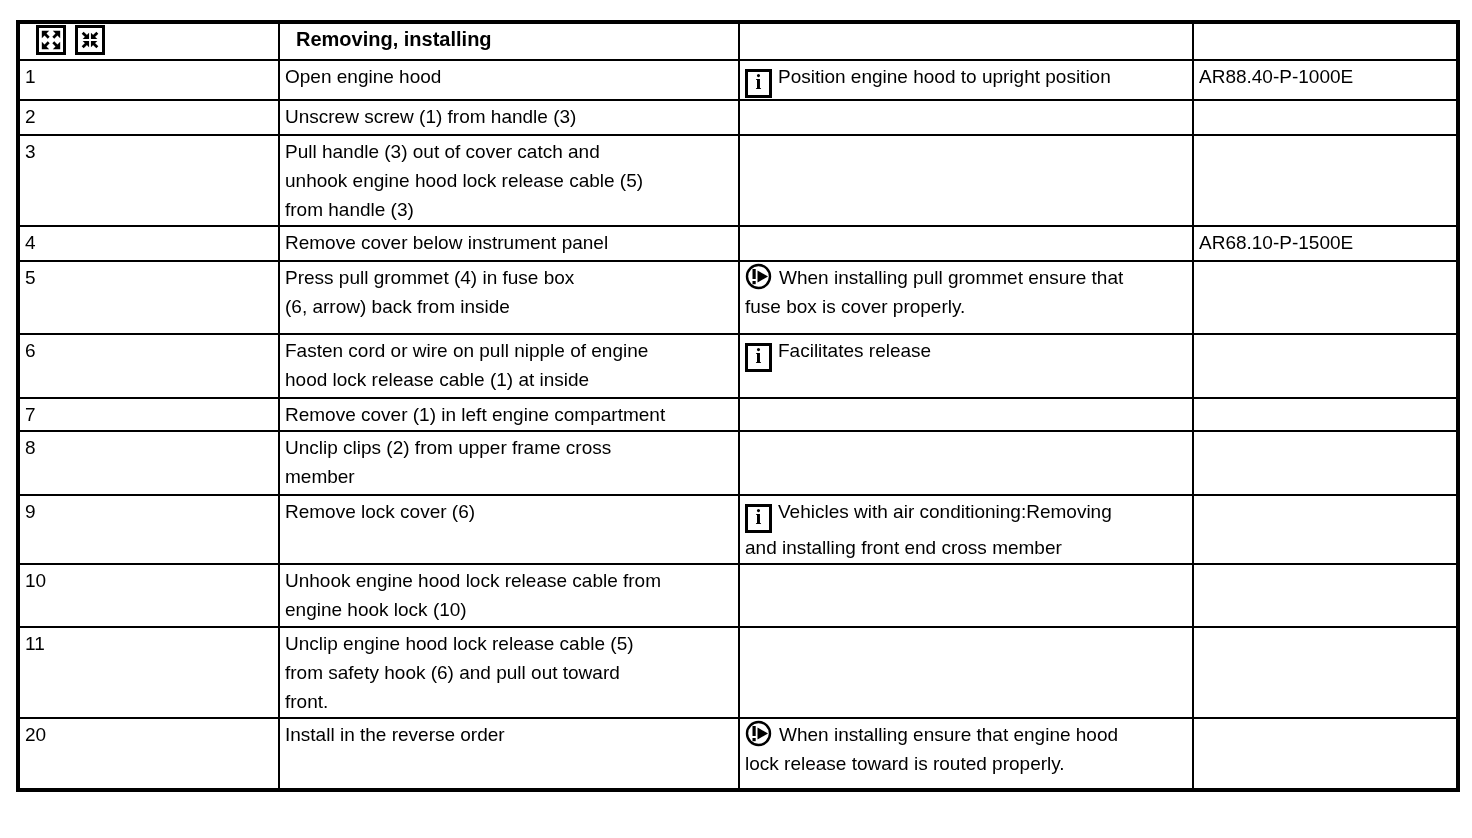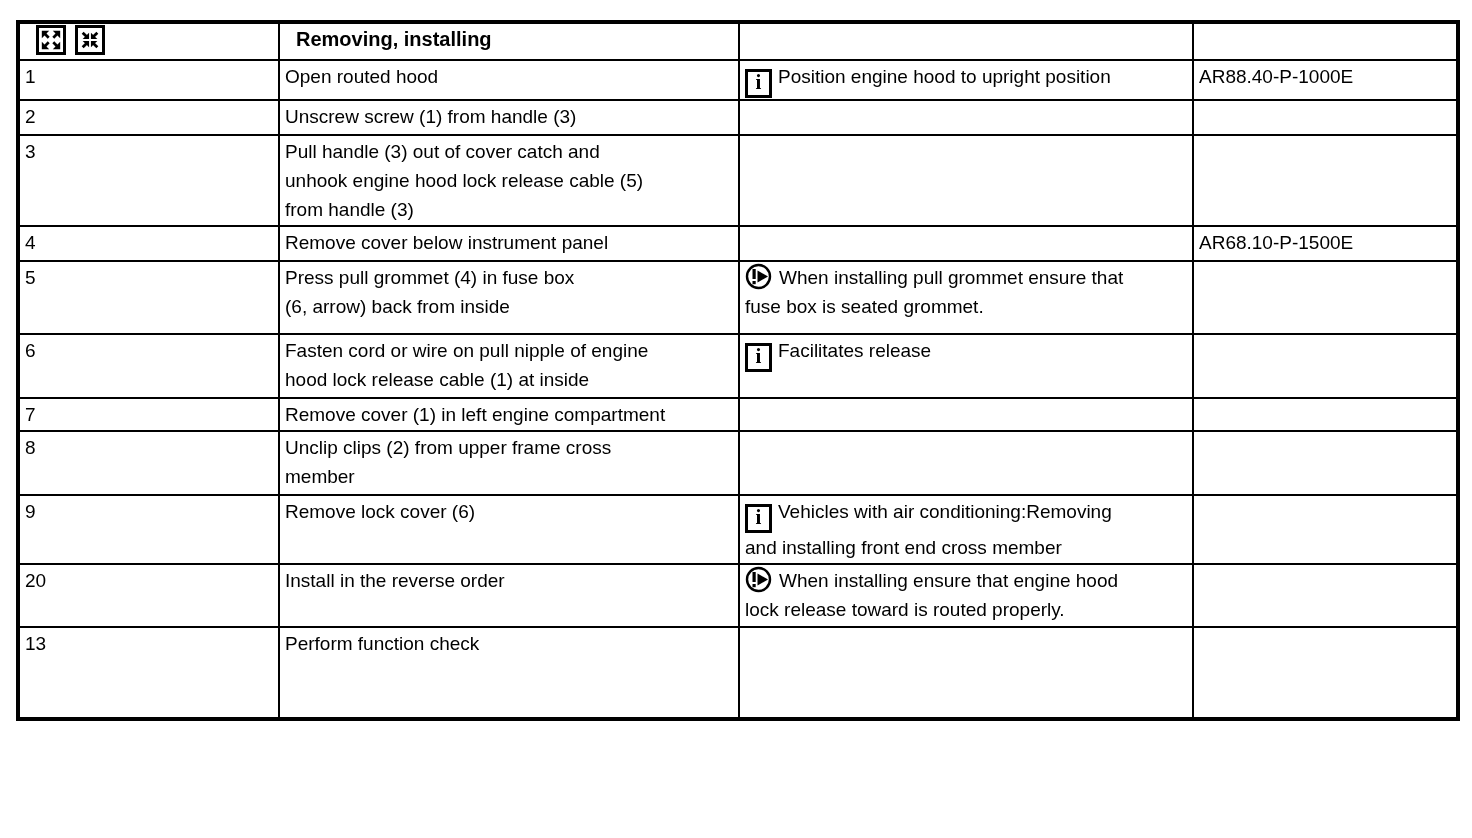--- a/index.html
+++ b/index.html
@@ -113,21 +113,21 @@
               <polygon points="13,13 20,13 13,20" fill="#000"></polygon>
             </svg></span></th>
         <th>Removing, installing</th>
         <th></th>
         <th></th>
       </tr>
     </thead>
     <tbody id="rows">
         <tr>
           <td>1</td>
-          <td>Open routed hood</td>
+          <td>Open engine hood</td>
           <td><span class="icon-info">i</span><span>Position engine hood to upright position</span></td>
           <td>AR88.40-P-1000E</td>
         </tr>
         <tr>
           <td>2</td>
           <td>Unscrew screw (1) from handle (3)</td>
           <td><span></span></td>
           <td></td>
         </tr>
         <tr>
@@ -147,21 +147,21 @@
         <tr>
           <td>5</td>
           <td>Press pull grommet (4) in fuse box
 (6, arrow) back from inside</td>
           <td><span class="icon-install"><svg width="27" height="27" viewBox="0 0 27 27">
                 <circle cx="13.5" cy="13.5" r="11.5" fill="none" stroke="#000" stroke-width="2.4"></circle>
                 <rect x="7.5" y="6" width="3.2" height="10" fill="#000"></rect>
                 <rect x="7.5" y="18" width="3.2" height="3.2" fill="#000"></rect>
                 <polygon points="12.5,7.5 23,13.5 12.5,19.5" fill="#000"></polygon>
               </svg></span><span>When installing pull grommet ensure that
-fuse box is seated grommet.</span></td>
+fuse box is cover properly.</span></td>
           <td></td>
         </tr>
         <tr>
           <td>6</td>
           <td>Fasten cord or wire on pull nipple of engine
 hood lock release cable (1) at inside</td>
           <td><span class="icon-info">i</span><span>Facilitates release</span></td>
           <td></td>
         </tr>
         <tr>
@@ -175,35 +175,44 @@
           <td>Unclip clips (2) from upper frame cross
 member</td>
           <td><span></span></td>
           <td></td>
         </tr>
         <tr>
           <td>9</td>
           <td>Remove lock cover (6)</td>
           <td><span class="icon-info">i</span><span>Vehicles with air conditioning:Removing
 and installing front end cross member</span></td>
+          <td></td>
+        </tr>
+        <tr>
+          <td>10</td>
+          <td>Unhook engine hood lock release cable from
+engine hook lock (10)</td>
+          <td><span></span></td>
+          <td></td>
+        </tr>
+        <tr>
+          <td>11</td>
+          <td>Unclip engine hood lock release cable (5)
+from safety hook (6) and pull out toward
+front.</td>
+          <td><span></span></td>
           <td></td>
         </tr>
         <tr>
           <td>20</td>
           <td>Install in the reverse order</td>
           <td><span class="icon-install"><svg width="27" height="27" viewBox="0 0 27 27">
                 <circle cx="13.5" cy="13.5" r="11.5" fill="none" stroke="#000" stroke-width="2.4"></circle>
                 <rect x="7.5" y="6" width="3.2" height="10" fill="#000"></rect>
                 <rect x="7.5" y="18" width="3.2" height="3.2" fill="#000"></rect>
                 <polygon points="12.5,7.5 23,13.5 12.5,19.5" fill="#000"></polygon>
               </svg></span><span>When installing ensure that engine hood
 lock release toward is routed properly.</span></td>
           <td></td>
         </tr>
-        <tr>
-          <td>13</td>
-          <td>Perform function check</td>
-          <td><span></span></td>
-          <td></td>
-        </tr>
       </tbody>
   </table>
 </div>
 
 </body></html>

